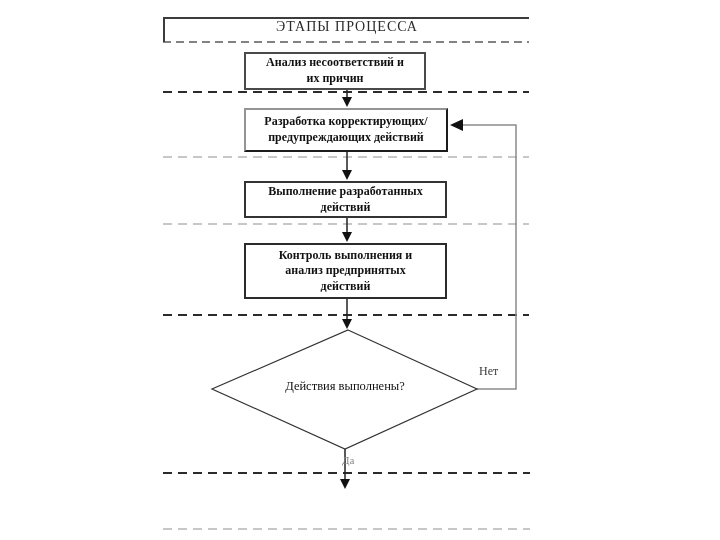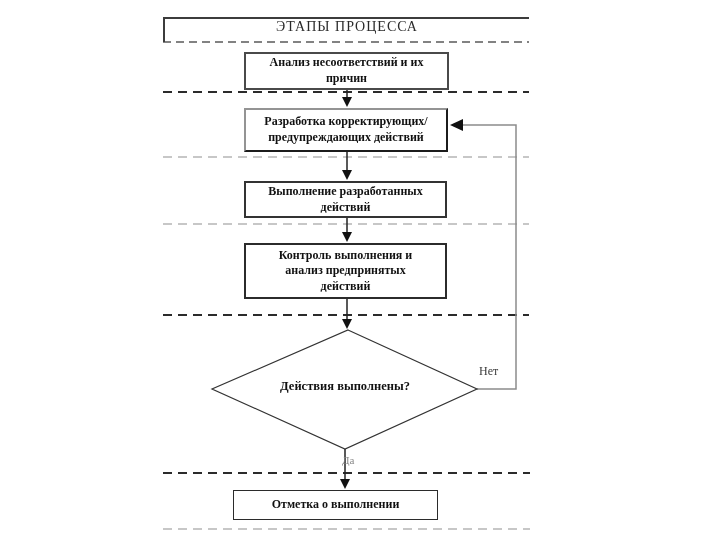--- a/index.html
+++ b/index.html
@@ -48,31 +48,31 @@
     display: flex;
     align-items: flex-start;
     justify-content: center;
   }
   #title-box span {
     font-size: 14px;
     letter-spacing: 1px;
     color: #2a2a2a;
     font-weight: normal;
   }
-  #node-analysis  { left: 244px; top: 52px;  width: 205px; height: 38px; border: 2px solid #4a4a4a; padding: 0 14px; }
+  #node-analysis  { left: 244px; top: 52px;  width: 182px; height: 38px; border: 2px solid #4a4a4a; padding: 0 14px; }
   #node-develop   { left: 244px; top: 108px; width: 204px; height: 44px; border: 2px solid; border-color: #949494 #1c1c1c #1c1c1c #949494; padding: 0 8px; align-items: center; }
   #node-execute   { left: 244px; top: 181px; width: 203px; height: 37px; border: 2px solid #333333; padding: 8px 10px; }
   #node-control   { left: 244px; top: 243px; width: 203px; height: 56px; border: 2px solid #2b2b2b; padding: 0 21px; }
   #node-mark      { left: 233px; top: 490px; width: 205px; height: 30px; border: 1.5px solid #2b2b2b; }
   #decision-label {
     position: absolute;
     left: 245px; top: 379px;
     width: 200px;
     text-align: center;
-    font-weight: bold;
+    font-weight: normal;
     font-size: 12.5px;
     color: #111111;
   }
   .edge-label {
     position: absolute;
     font-size: 12px;
     color: #3a3a3a;
   }
   #edge-label-no  { left: 479px; top: 364px; }
   #edge-label-yes { left: 342px; top: 454px; font-size: 11px; color: #8a8a8a; }
@@ -131,17 +131,14 @@
 
   <div class="node" id="node-control">
     <span>Контроль выполнения и анализ предпринятых действий</span>
   </div>
 
   <div id="decision-label">Действия выполнены?</div>
 
   <div class="edge-label" id="edge-label-no">Нет</div>
   <div class="edge-label" id="edge-label-yes">Да</div>
 
-  <div class="node" id="node-mark">
-    <span>Отметка о выполнении</span>
-  </div>
 
 </div>
 
 </body></html>

